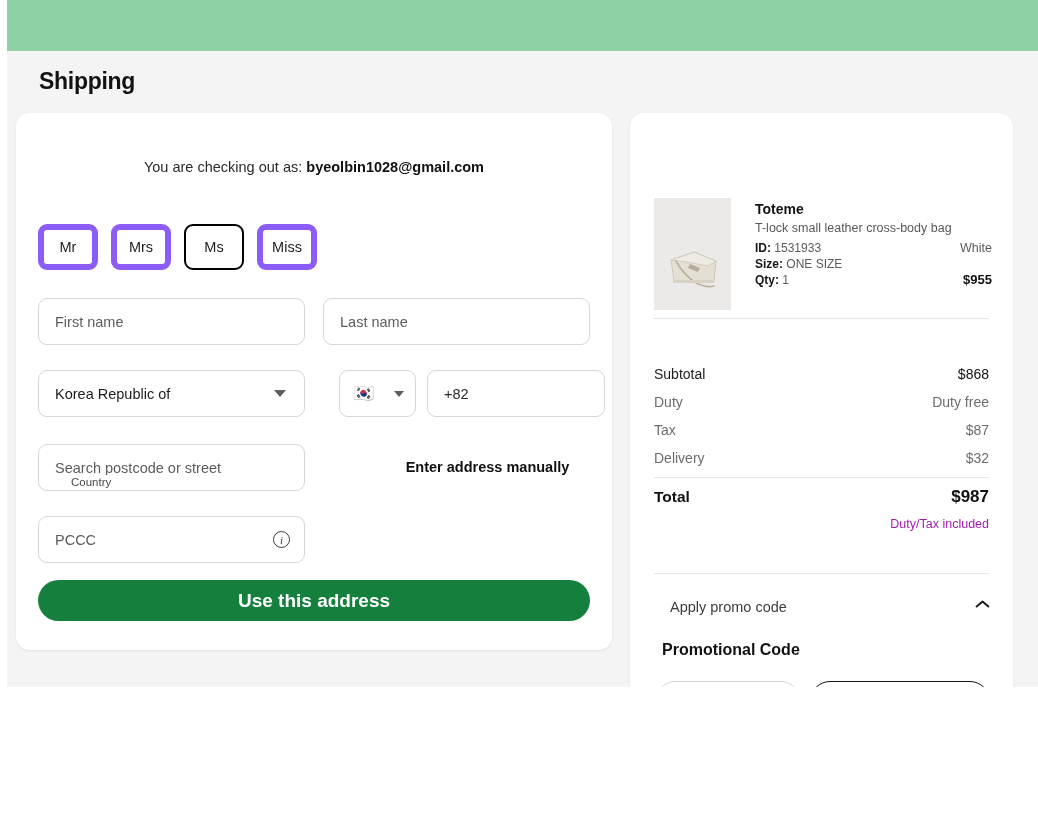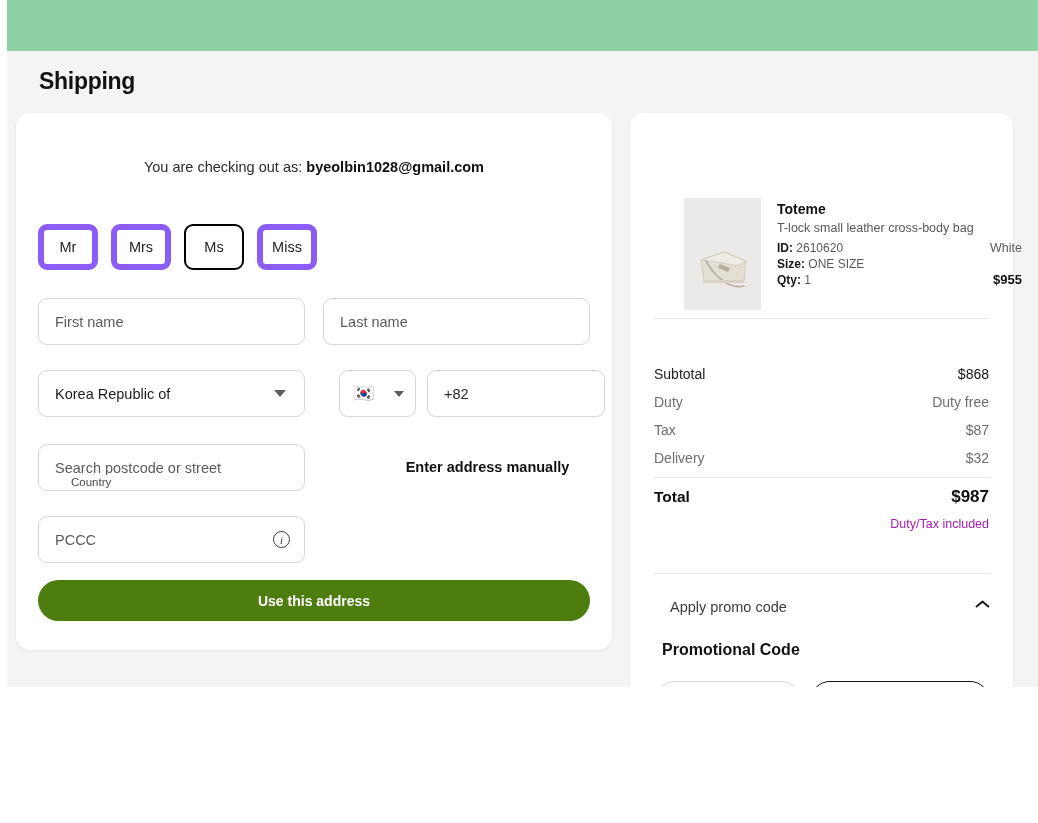--- a/index.html
+++ b/index.html
@@ -178,25 +178,25 @@
     color: #3a3a3a;
     cursor: pointer;
     flex: 0 0 auto;
   }
 
   .use-address-btn {
     position: absolute;
     left: 22px; top: 467px;
     width: 552px;
     height: 41px;
-    background: #4d7c0f;
+    background: #15803d;
     color: #ffffff;
     border: none;
     border-radius: 21px;
-    font-size: 14px;
+    font-size: 19px;
     font-weight: 700;
     font-family: "Liberation Sans", sans-serif;
     cursor: pointer;
   }
 
   .caret {
     width: 0; height: 0;
     border-left: 6px solid transparent;
     border-right: 6px solid transparent;
     border-top: 7px solid #5d5d5d;
@@ -237,22 +237,21 @@
     font-weight: 700;
     color: #111111;
     cursor: pointer;
   }
 
   .product-row {
     position: absolute;
     left: 24px; top: 85px;
     width: 338px;
     display: flex;
-    gap: 16px;
-    margin-left: 30px;
+    gap: 24px;
   }
 
   .thumb {
     width: 77px;
     height: 112px;
     background: #eceaea;
     position: relative;
     overflow: hidden;
     flex: 0 0 auto;
   }
@@ -473,21 +472,21 @@
         </svg>
       </div>
 
       <div class="prod-info">
         <div class="brand">Toteme</div>
         <div class="prod-name">T-lock small leather cross-body bag</div>
 
         <div class="meta-line">
           <span>
             <span class="meta-k">ID:</span>
-            <span class="meta-v">2610620</span>
+            <span class="meta-v">1531933</span>
           </span>
           <span class="meta-right">White</span>
         </div>
 
         <div class="meta-line">
           <span>
             <span class="meta-k">Size:</span>
             <span class="meta-v">ONE SIZE</span>
           </span>
         </div>

